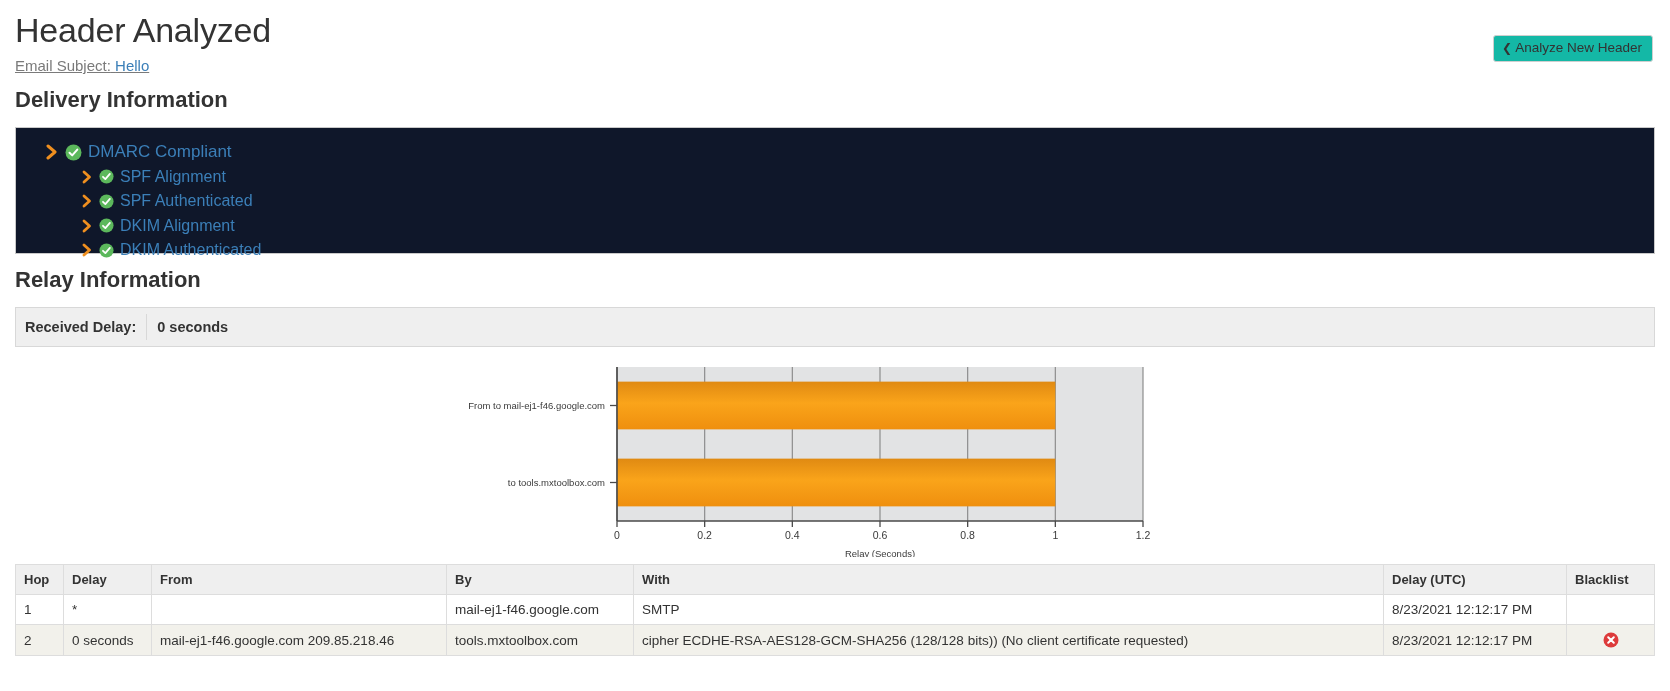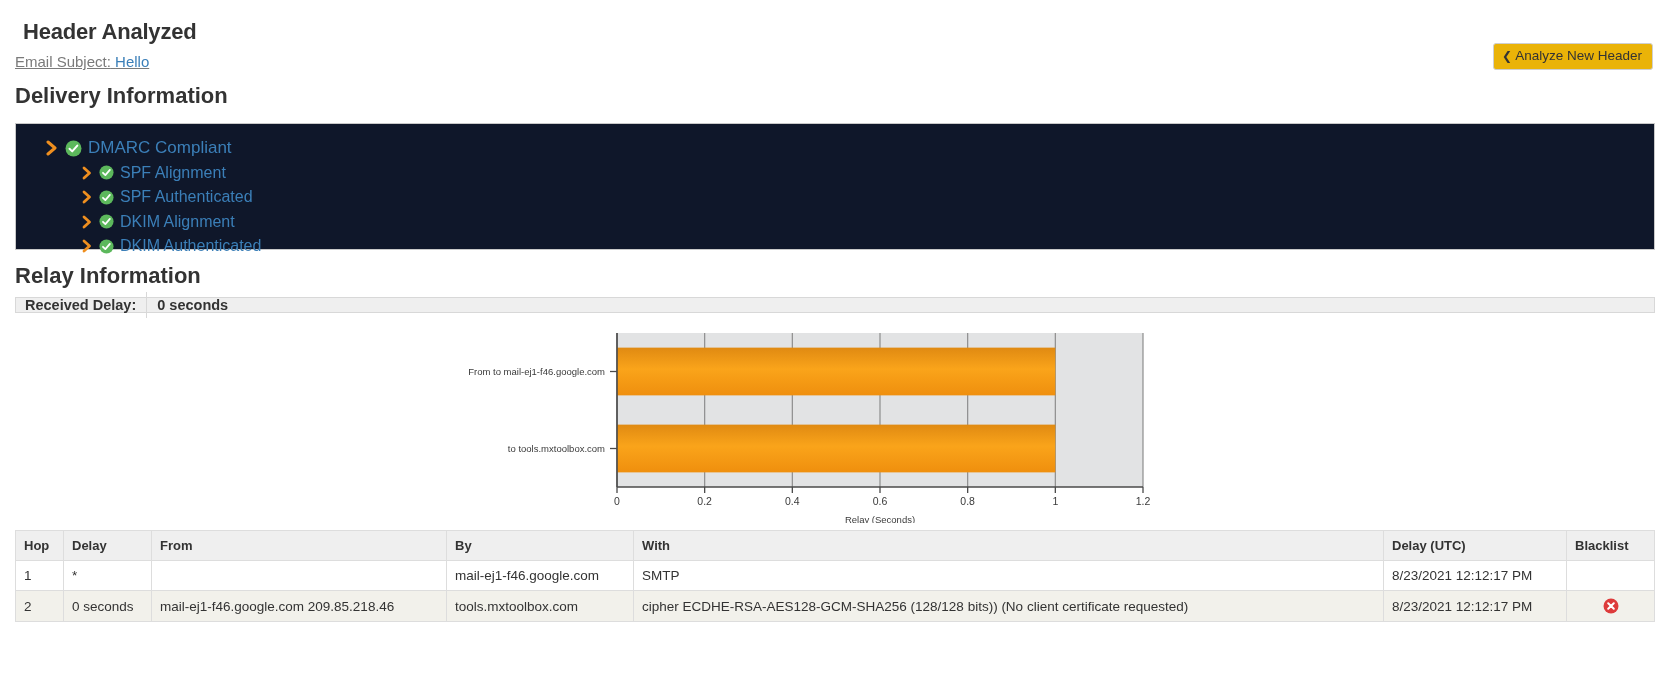--- a/index.html
+++ b/index.html
@@ -18,42 +18,42 @@
   .page {
     position: relative;
     width: 1670px;
     height: 691px;
     box-sizing: border-box;
     padding: 0 15px;
   }
 
   
   .page-title {
-    font-size: 22px;
-    font-weight: bold;
-    color: #333333;
-    margin: 8px;
+    font-size: 34px;
+    font-weight: normal;
+    color: #333333;
+    margin: 0;
     padding-top: 11px;
     letter-spacing: -0.2px;
   }
   .subject-line {
     font-size: 15px;
     color: #7a7a7a;
     margin-top: 7px;
     text-decoration: underline;
   }
   .subject-link {
     color: #3b7fb8;
     text-decoration: none;
   }
   .analyze-btn {
     position: absolute;
     top: 35px;
     right: 17px;
-    background: #eab308;
+    background: #14b8a6;
     border: 1px solid #cfcfcf;
     border-radius: 3px;
     font-size: 13.5px;
     color: #333333;
     padding: 4px 10px 5px 8px;
     font-family: "Liberation Sans", sans-serif;
     line-height: 15px;
     cursor: pointer;
     white-space: nowrap;
   }
@@ -113,24 +113,24 @@
     color: #3b7fb8;
     cursor: pointer;
     white-space: nowrap;
   }
   .tree-row.level2 .tree-label { font-size: 16px; }
   .tree-row.level2 .chev-icon { width: 11px; height: 14px; }
   .tree-row.level2 .check-icon { width: 15px; height: 15px; }
 
   
   .delay-bar {
-    margin-top: 8px;
+    margin-top: 14px;
     background: #efefef;
     border: 1px solid #d8d8d8;
-    height: 16px;
+    height: 40px;
     display: flex;
     align-items: center;
     box-sizing: border-box;
   }
   .delay-label {
     font-size: 14.5px;
     font-weight: bold;
     color: #333333;
     padding: 0 10px 0 9px;
     border-right: 1px solid #d8d8d8;

